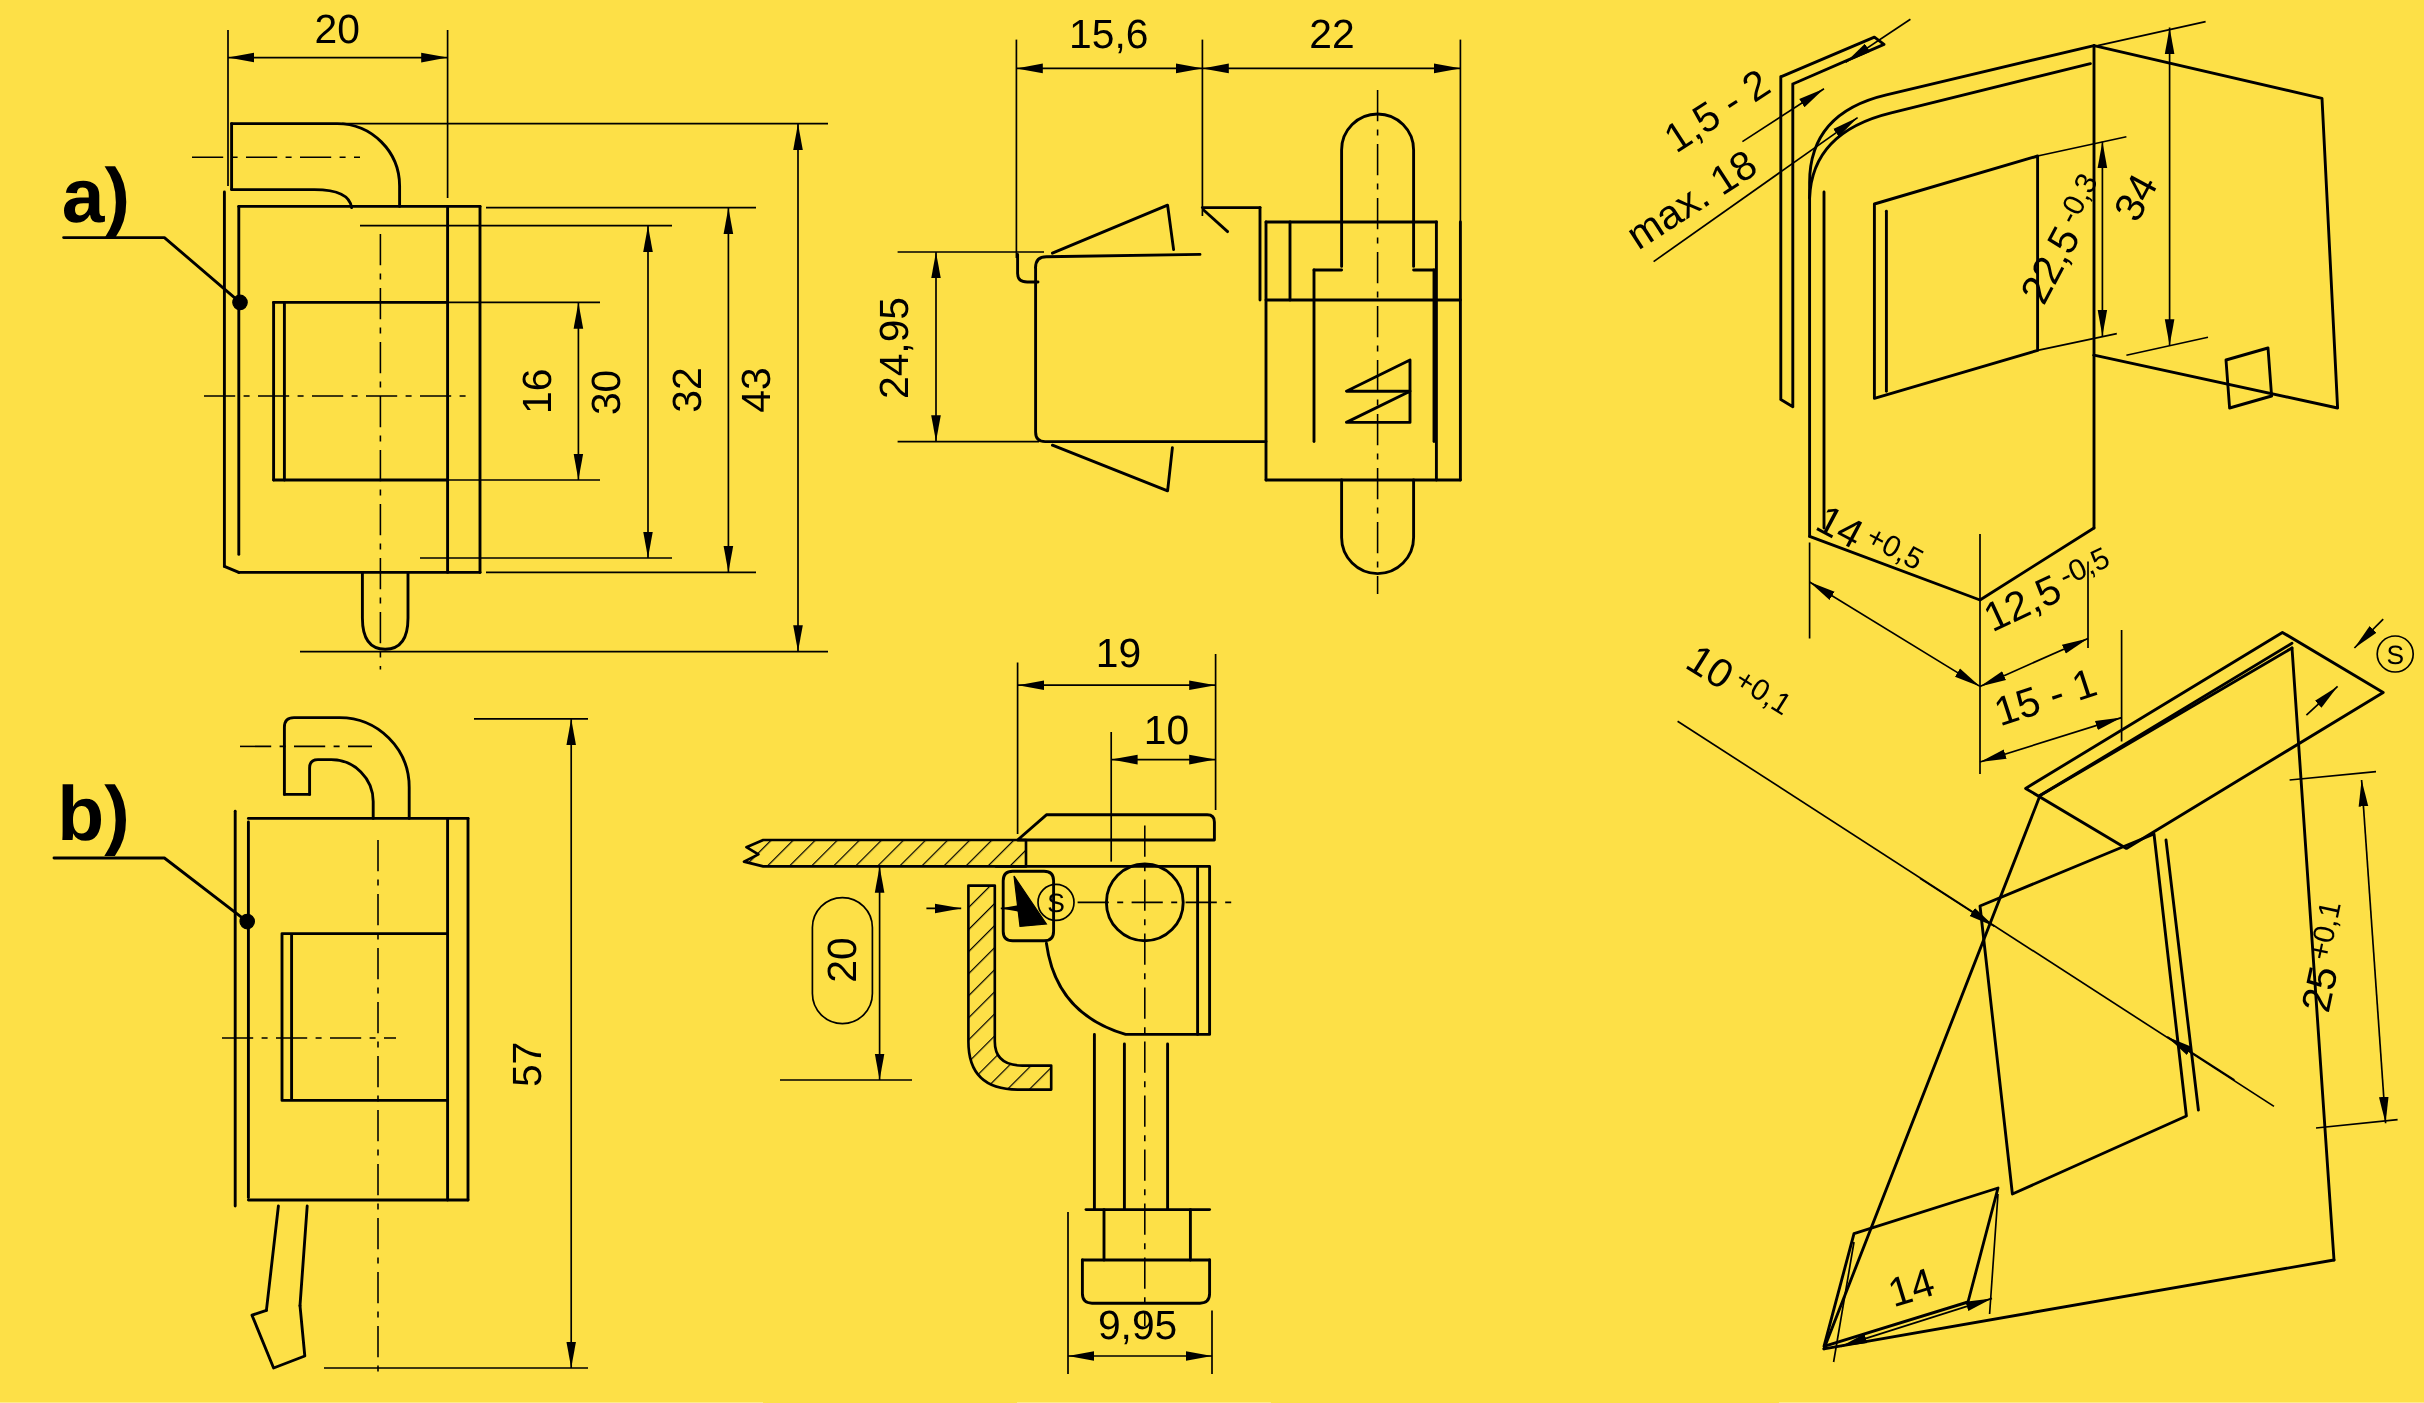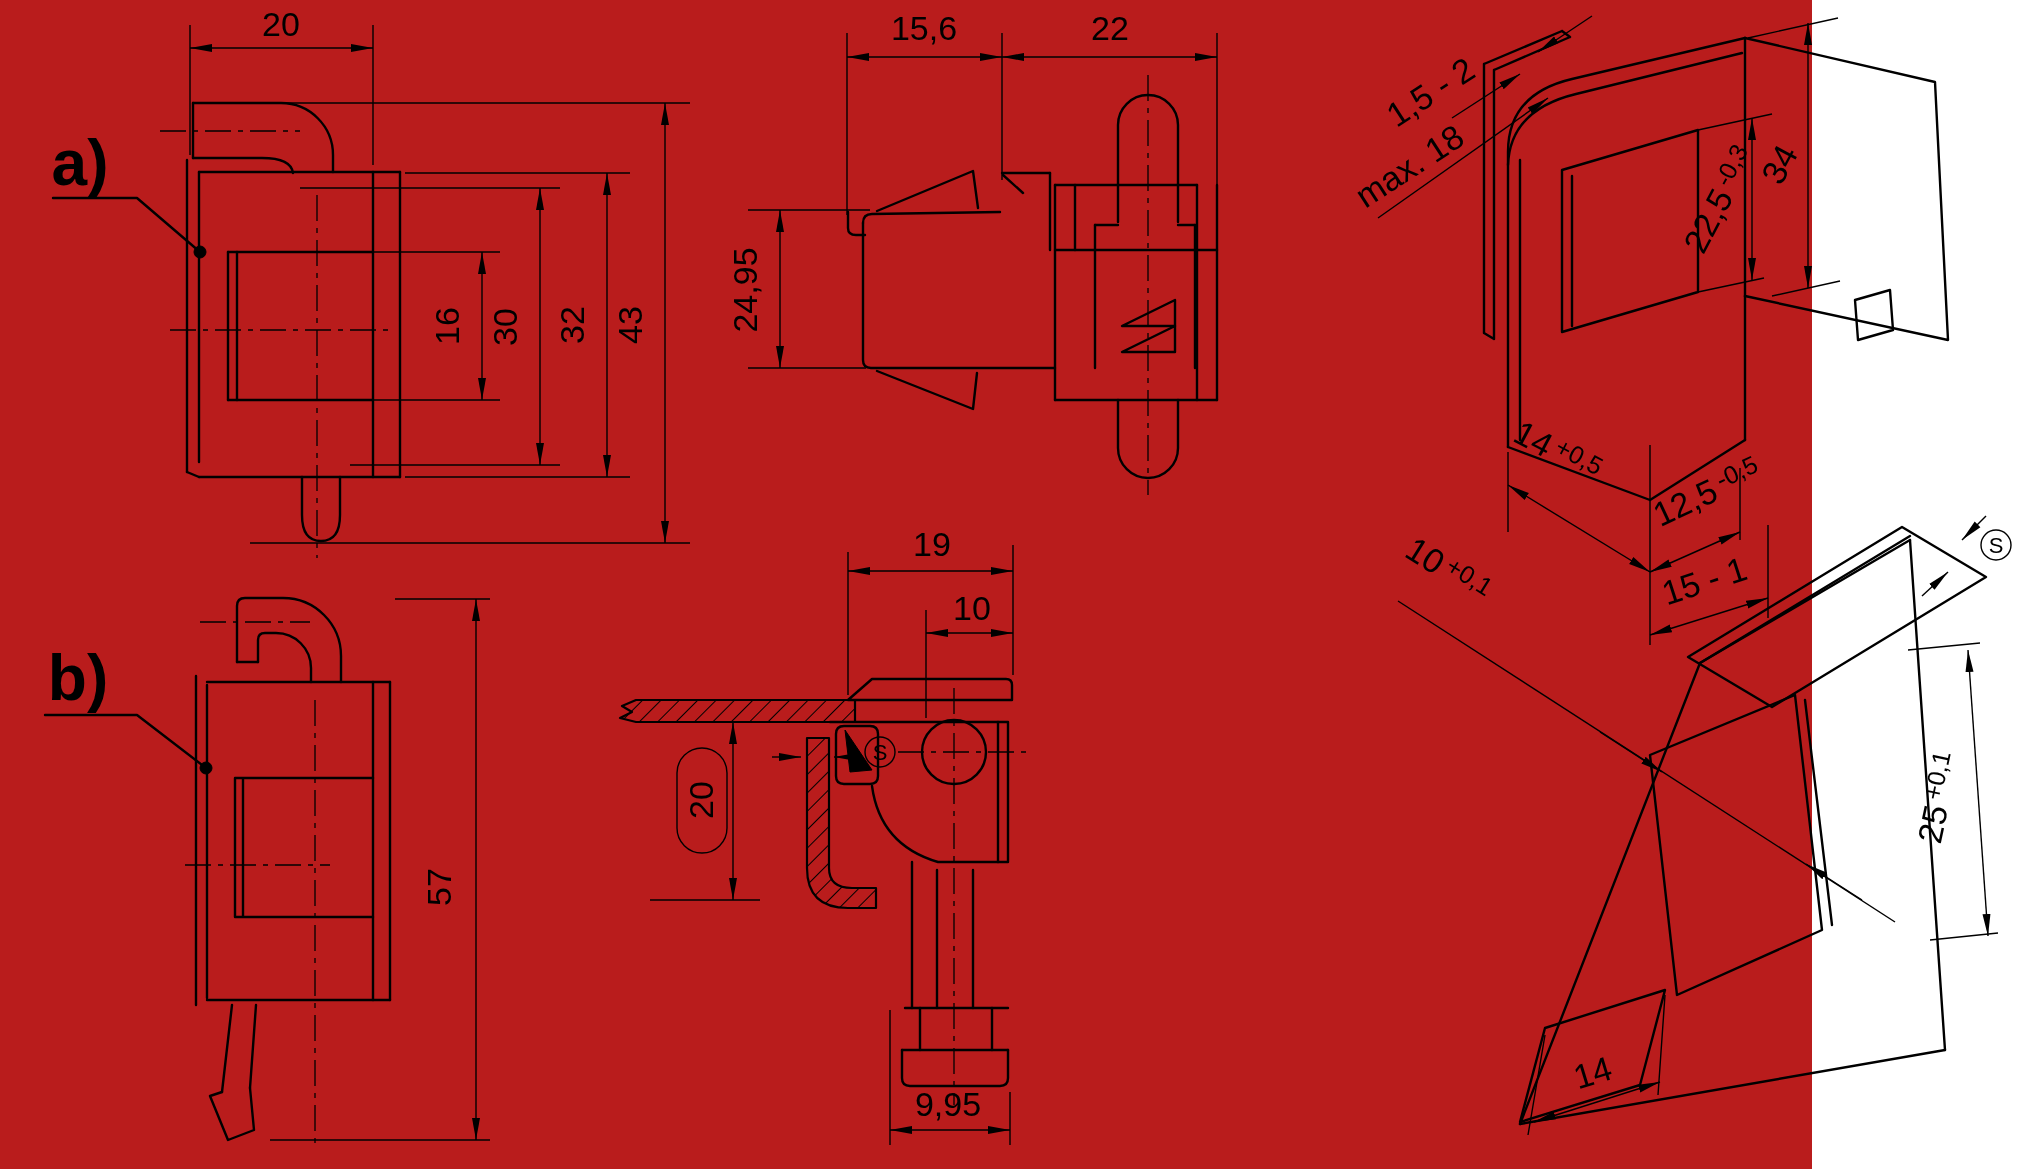--- a/index.html
+++ b/index.html
@@ -1,16 +1,16 @@
 <!DOCTYPE html>
 <html><head>
 <meta charset="utf-8">
 <style>
   html,body{margin:0;padding:0;background:#ffffff;}
-  .canvas{width:1812px;height:1169px;position:relative;background:#b91c1c;}
+  .canvas{width:2020px;height:1169px;position:relative;background:#fde047;}
   svg text{font-family:"Liberation Sans", sans-serif;fill:#000;}
   .dimtxt{font-size:34px;}
   .tol{font-size:25px;}
   .viewlabel{font-size:64px;font-weight:bold;}
   .ssym{font-size:22px;}
   .p{fill:none;stroke:#000;stroke-width:2.4;stroke-linejoin:round;stroke-linecap:round;}
   .pf{fill:#000;stroke:#000;stroke-width:1;}
   .t{fill:none;stroke:#000;stroke-width:1.4;}
   .cl{fill:none;stroke:#000;stroke-width:1.3;stroke-dasharray:26 7 5 7;}
   .hz{fill:url(#hatch);stroke:#000;stroke-width:2.2;stroke-linejoin:round;}

